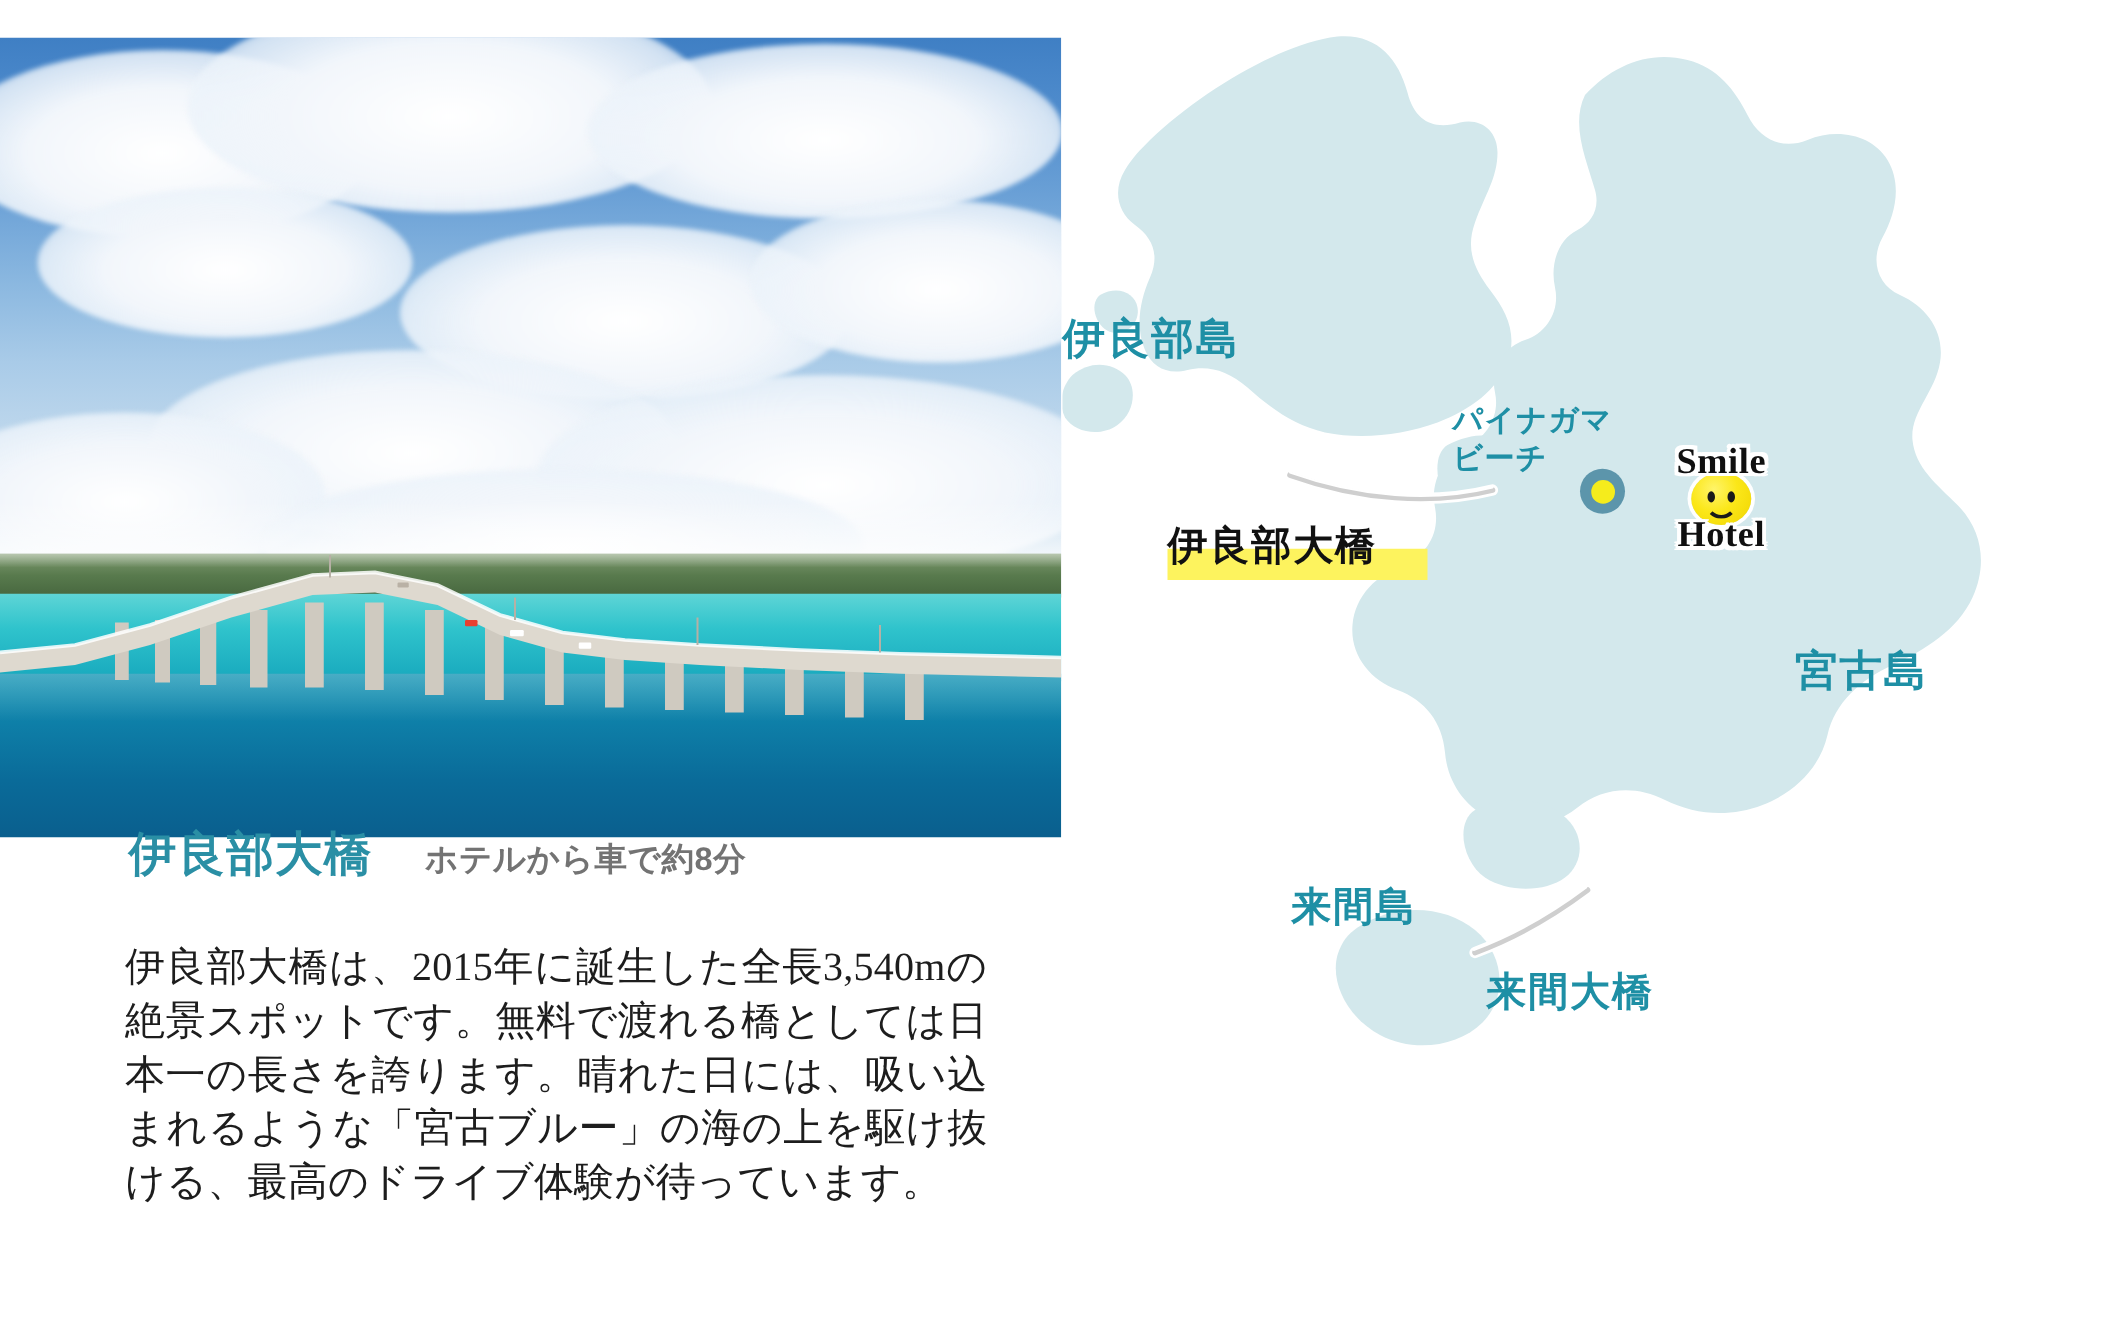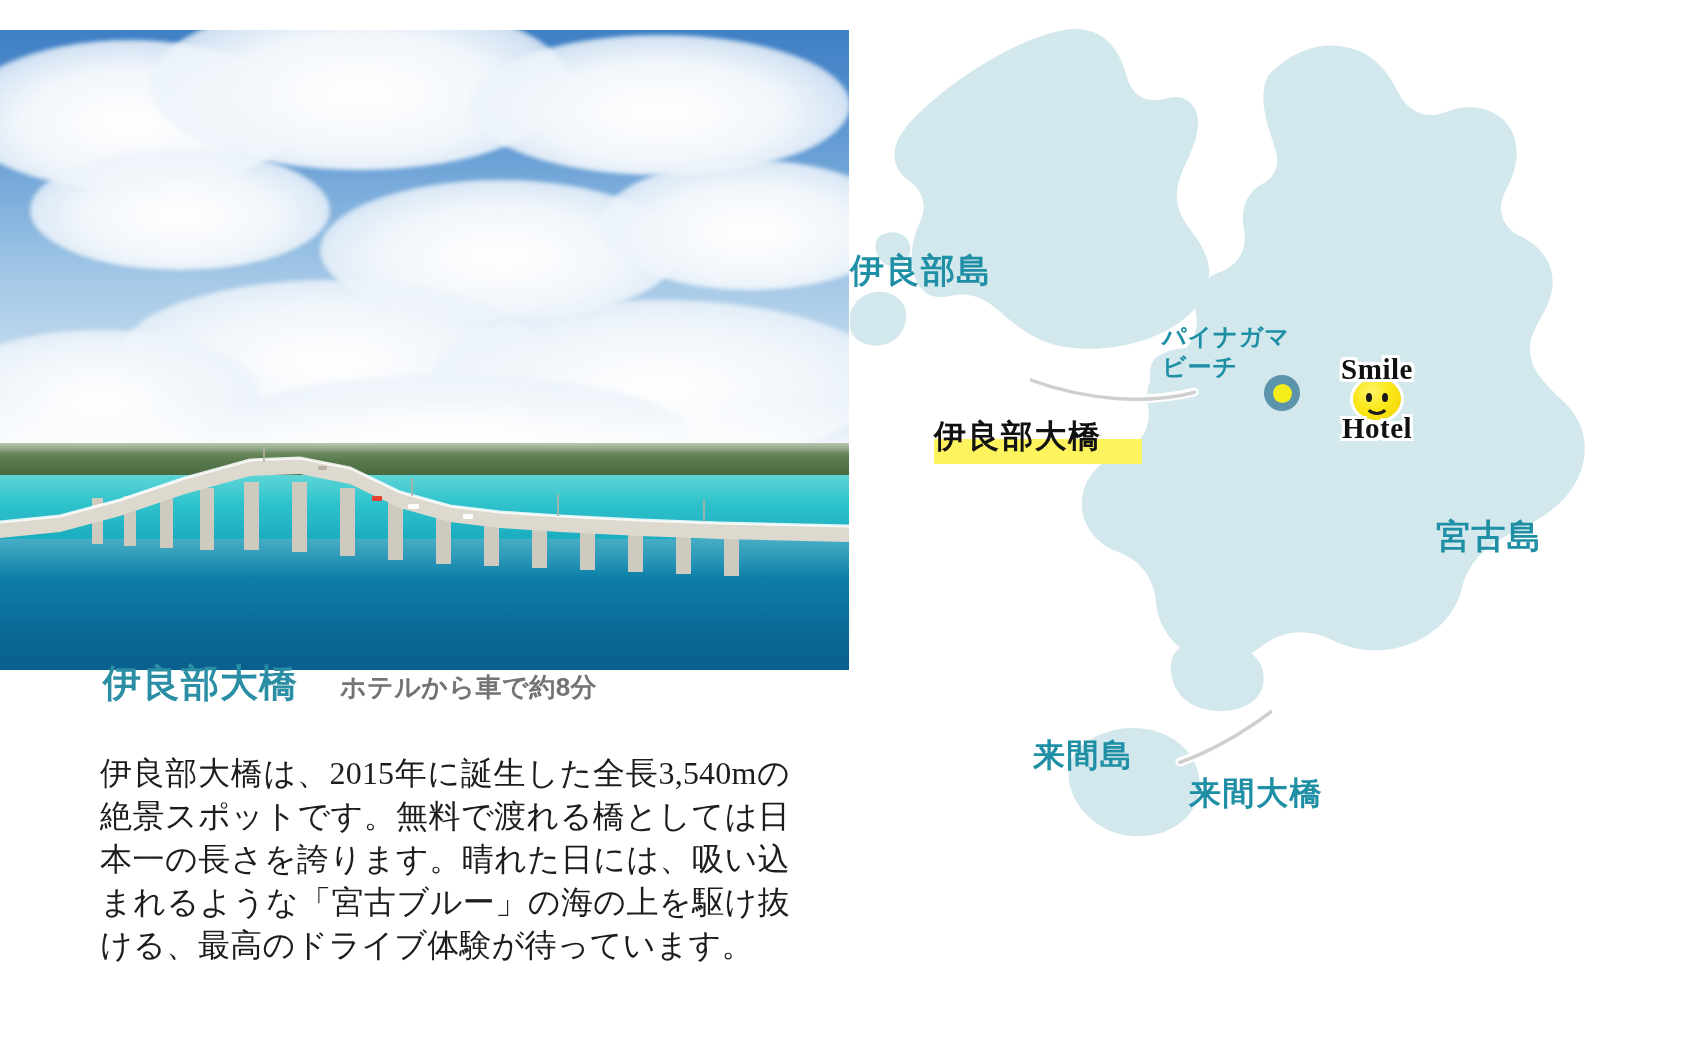--- a/index.html
+++ b/index.html
@@ -140,21 +140,21 @@
   .map-label {
     position: absolute;
     font-family: Liberation Serif, serif;
     font-weight: 700;
     color: #1e8fa5;
     white-space: nowrap;
     letter-spacing: 1.5px;
   }
   #label-irabu-island { left: 0px;   top: 248px; font-size: 34px; }
   #label-miyako-island{ left: 557px; top: 514px; font-size: 34px; margin-left: 29px; }
-  #label-kurima-island{ left: 183px; top: 734px; font-size: 32px; }
+  #label-kurima-island{ left: 183px; top: 704px; font-size: 32px; }
   #label-kurima-bridge{ left: 339px; top: 772px; font-size: 32px; }
 
   #label-painagama {
     position: absolute;
     left: 312px; top: 322px;
     font-family: Liberation Serif, serif;
     font-size: 24px;
     font-weight: 700;
     color: #1e8fa5;
     line-height: 30px;

